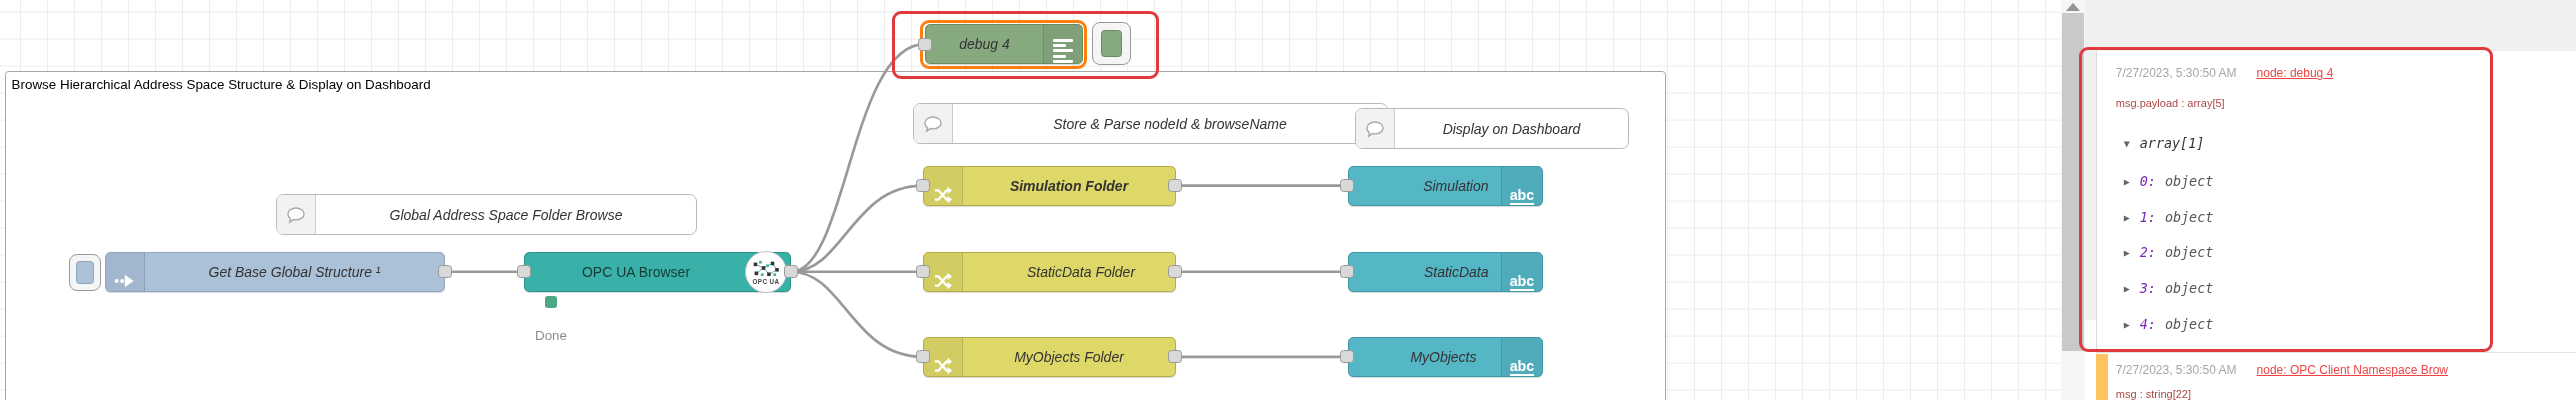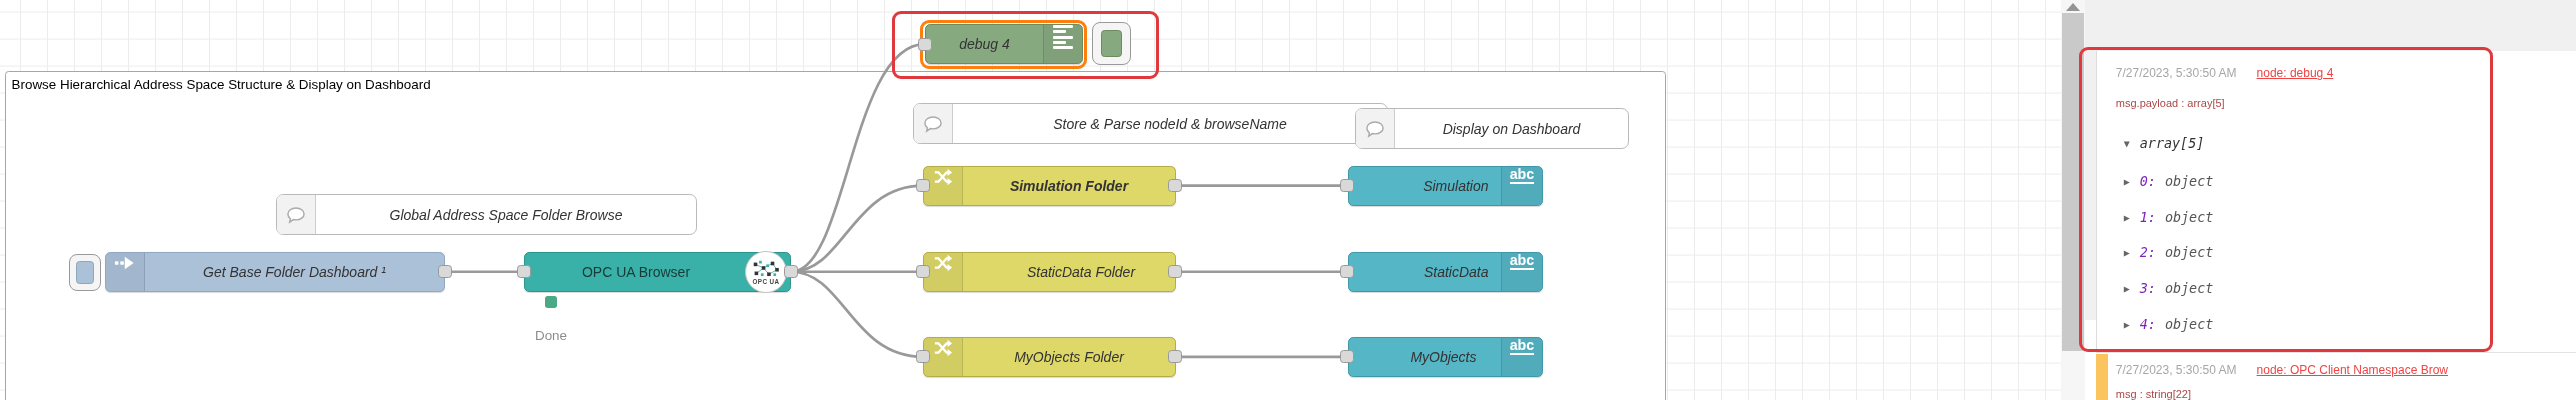--- a/index.html
+++ b/index.html
@@ -17,21 +17,21 @@
 
   #wires{position:absolute;left:0;top:0;z-index:2;}
   .port{position:absolute;width:14.3px;height:12.5px;background:#d9d9d9;border:1.3px solid #999;
     border-radius:3.6px;box-sizing:border-box;z-index:4;}
 
   
   .node{position:absolute;height:40px;border-radius:5.4px;border:0.9px solid rgba(0,0,0,.25);
     box-sizing:border-box;display:flex;align-items:stretch;z-index:3;box-shadow:0 0.9px 0.9px rgba(0,0,0,.15);}
   .node-label{flex:1;display:flex;align-items:center;justify-content:center;
     font-size:14px;font-style:italic;color:#333;white-space:nowrap;overflow:hidden;}
-  .icon-region{width:38px;display:flex;align-items:flex-start;justify-content:center;background:rgba(0,0,0,.05);}
+  .icon-region{width:38px;display:flex;align-items:flex-end;justify-content:center;background:rgba(0,0,0,.05);}
   .icon-left{border-right:0.9px solid rgba(0,0,0,.12);border-radius:4.5px 0 0 4.5px;}
   .icon-right{border-left:0.9px solid rgba(0,0,0,.12);border-radius:0 4.5px 4.5px 0;}
 
   .selection-ring{position:absolute;border:3.1px solid #ff7f0e;border-radius:9px;z-index:2;box-sizing:border-box;}
   .annotation{position:absolute;border:3.6px solid #e0393d;border-radius:9px;z-index:10;box-sizing:border-box;pointer-events:none;}
 
   .comment{position:absolute;height:41px;background:#fff;border:1.3px solid #b9b9b9;border-radius:7.2px;
     box-sizing:border-box;display:flex;align-items:stretch;z-index:3;}
   .comment-gutter{width:38px;background:#f2f2f2;border-right:0.9px solid #ccc;border-radius:5.4px 0 0 5.4px;
     display:flex;align-items:center;justify-content:center;}
@@ -135,21 +135,21 @@
     <div class="node" style="left:105px;top:252px;width:340px;background:#abc1d8;border-color:#92a8c2;">
       <div class="icon-region icon-left">
         <svg width="21.5" height="20" viewBox="0 0 24 22">
             <g fill="#fff">
               <rect x="1" y="9" width="4" height="4" rx="1"></rect>
               <rect x="7" y="9" width="4" height="4" rx="1"></rect>
               <path d="M12 4 L22 11 L12 18 Z"></path>
             </g>
           </svg>
       </div>
-      <div class="node-label">Get Base Folder Dashboard ¹</div>
+      <div class="node-label">Get Base Global Structure ¹</div>
     </div>
     <div class="port" style="left:438px;top:265px;"></div>
 
     <div class="node" style="left:524px;top:252px;width:267px;background:#39b1a8;border-color:#2d948d;">
       <div class="node-label" style="font-style:normal;color:#173b38;margin-right:43px;">OPC UA Browser</div>
     </div>
     <div class="opc-badge" style="left:745px;top:251px;">
       <svg width="30.5" height="21.5" viewBox="0 0 34 24">
         <g stroke="#2d948d" stroke-width=".8">
             <line x1="5" y1="6" x2="14" y2="10"></line>
@@ -291,21 +291,21 @@
 
     <div class="dbg-msg msg1-card">
       <div class="dbg-meta" style="top:15.2px;">
         <span class="dbg-time">7/27/2023, 5:30:50 AM</span>
         <span class="dbg-node">node: debug 4</span>
       </div>
       <div class="dbg-summary" style="top:46px;">msg.payload : array[5]</div>
 
       <div class="tree-row" style="top:85px;">
         <span class="tri">▼</span>
-        <span>array[5]</span>
+        <span>array[1]</span>
       </div>
 
       <div class="tree-row" style="top:123px;">
         <span class="tri">▶</span>
         <span class="idx">0:</span>
         <span class="obj">object</span>
       </div>
       <div class="tree-row" style="top:159px;">
         <span class="tri">▶</span>
         <span class="idx">1:</span>

